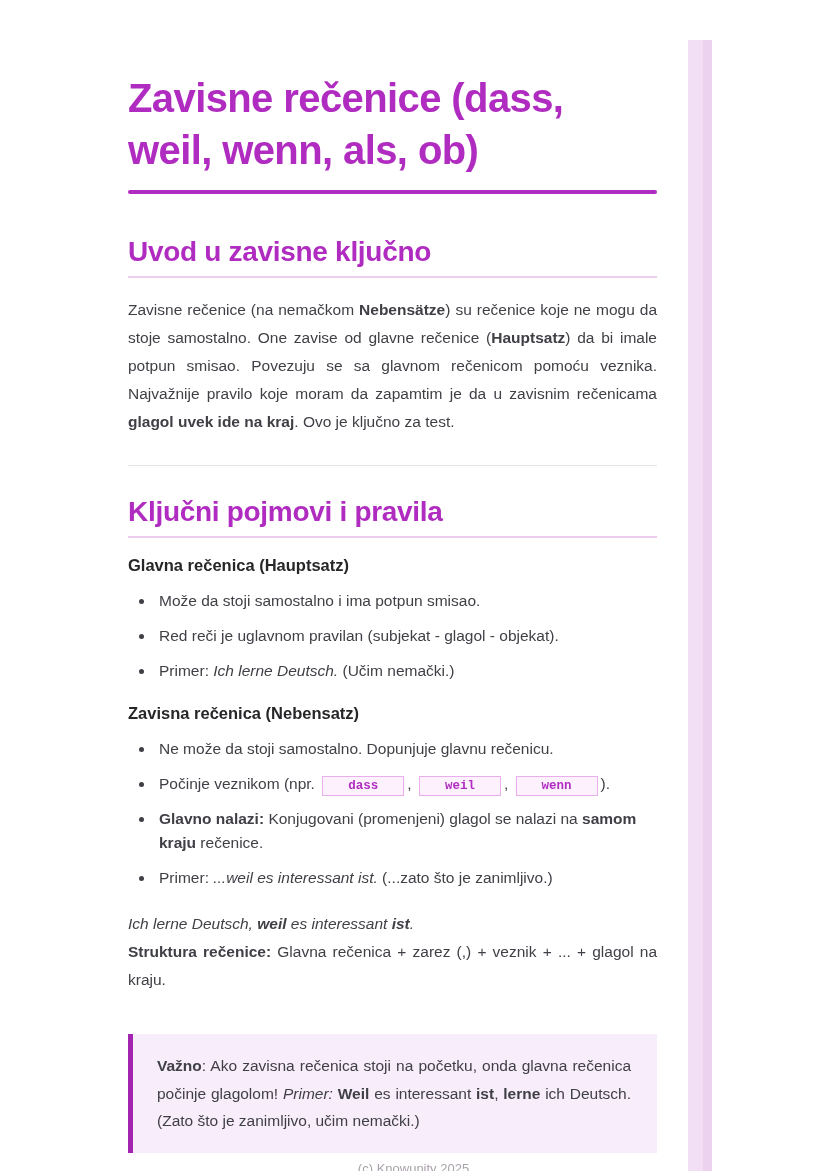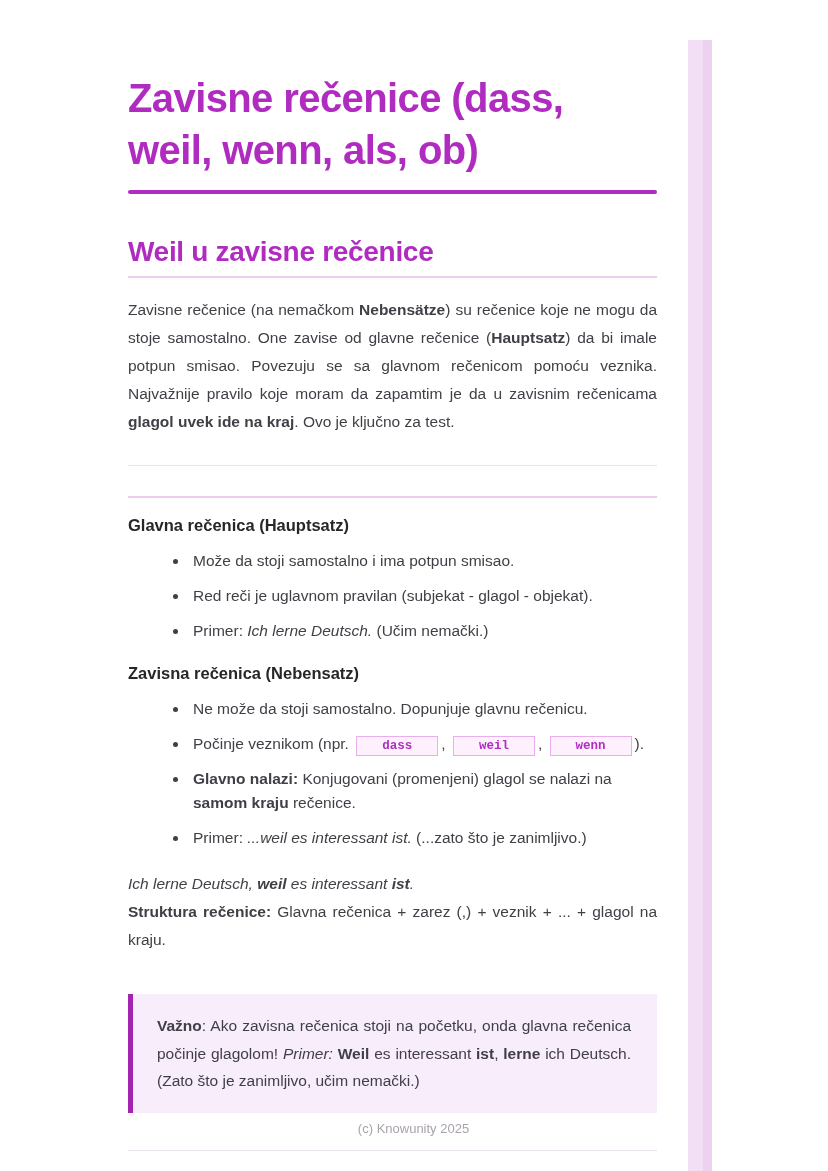--- a/index.html
+++ b/index.html
@@ -12,21 +12,21 @@
                 background:var(--edge-strip-dark,#ecd2ef); }
   .content { position:relative; padding:72px 113px 0 70px; }
   h1 { font-size:40px; line-height:1.3; font-weight:700; color:var(--accent,#b02cc0); letter-spacing:-0.6px; }
   .title-rule { height:4px; background:var(--accent,#b02cc0); border-radius:2px; margin:14px 0 42px; }
   h2 { font-size:28px; font-weight:700; color:var(--accent,#b02cc0); margin-bottom:8px; letter-spacing:-0.3px; }
   .h2-rule { height:2px; background:var(--heading-underline,#eccdee); margin-bottom:18px; }
   p.body { font-size:15.5px; line-height:1.8; color:var(--text,#3f3f46); }
   .just { text-align:justify; }
   h3 { font-size:16.5px; font-weight:700; color:#27272a; margin:10px 0 14px; }
   ul { list-style:disc; padding-left:27px; margin-bottom:20px; }
-  li { font-size:15.5px; line-height:1.55; color:var(--text,#3f3f46); margin-bottom:11px; padding-left:4px;margin-left:34px; }
+  li { font-size:15.5px; line-height:1.55; color:var(--text,#3f3f46); margin-bottom:11px; padding-left:4px; }
   .b { font-weight:700; }
   .i { font-style:italic; }
   .chip { font-family:Liberation Mono, monospace; font-size:12.5px; font-weight:700;
           color:var(--chip-text,#b02cc0); background:var(--chip-bg,#fdf1fe);
           border:1px solid var(--chip-border,#e9aeeb); border-radius:0;
           padding:2px 25px; margin:0 3px; white-space:nowrap; }
   .divider { height:1px; background:var(--divider,#e9e2ea); margin:30px 0; }
   .structure p.body { margin-bottom:0; }
   .callout { margin-top:40px; background:var(--callout-bg,#f8edfa);
              border-left:5px solid var(--callout-border,#a224b0); padding:18px 26px 18px 24px; }
@@ -37,28 +37,29 @@
 <body>
 
 <div class="page">
   <div class="edge-strip"></div>
 
   <div class="content">
     <h1>Zavisne rečenice (dass, weil, wenn, als, ob)</h1>
     <div class="title-rule"></div>
 
     <section>
-      <h2>Weil u zavisne rečenice</h2>
+      <h2>Uvod u zavisne ključno</h2>
       <div class="h2-rule"></div>
       <p class="body just"><span>Zavisne rečenice (na nemačkom </span><span class="b">Nebensätze</span><span>) su rečenice koje ne mogu da stoje samostalno. One zavise od glavne rečenice (</span><span class="b">Hauptsatz</span><span>) da bi imale potpun smisao. Povezuju se sa glavnom rečenicom pomoću veznika. Najvažnije pravilo koje moram da zapamtim je da u zavisnim rečenicama </span><span class="b">glagol uvek ide na kraj</span><span>. Ovo je ključno za test.</span></p>
     </section>
 
     <div class="divider"></div>
 
     <section>
+      <h2>Ključni pojmovi i pravila</h2>
       <div class="h2-rule"></div>
 
       <h3>Glavna rečenica (Hauptsatz)</h3>
       <ul>
         <li><span>Može da stoji samostalno i ima potpun smisao.</span></li>
         <li><span>Red reči je uglavnom pravilan (subjekat - glagol - objekat).</span></li>
         <li><span>Primer: </span><span class="i">Ich lerne Deutsch.</span><span> (Učim nemački.)</span></li>
       </ul>
 
       <h3>Zavisna rečenica (Nebensatz)</h3>

